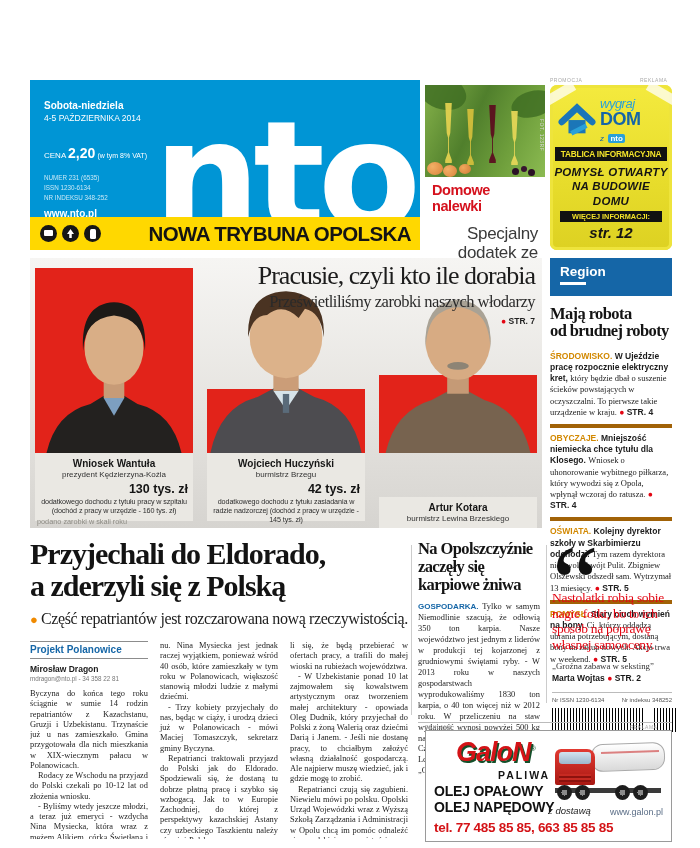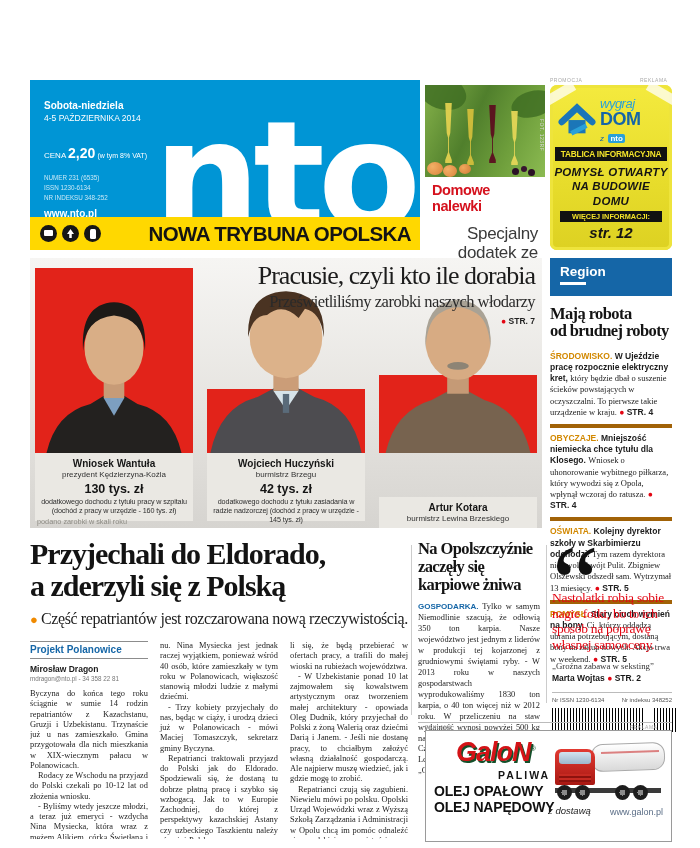--- a/index.html
+++ b/index.html
@@ -87,21 +87,21 @@
   .photo1{left:5px;background:#e2231a;}
   .photo2{left:177px;}
   .photo3{left:349px;}
   .redblock{position:absolute;bottom:0;left:0;right:0;background:#e2231a;}
   .photo svg{position:absolute;bottom:-1px;left:0;width:100%;}
   .caption{position:absolute;top:195px;width:158px;height:68px;background:#eae8e3;
     text-align:center;padding:5px 5px 0 5px;box-sizing:border-box;}
   .cap1{left:5px;}.cap2{left:177px;}.cap3{left:349px;margin-top:44px;}
   .c-name{font-weight:bold;font-size:10px;color:#161616;}
   .c-role{font-size:8px;color:#333;margin-top:1px;}
-  .c-amount{font-weight:bold;font-size:12.5px;margin-top:3px;color:#141414;}
+  .c-amount{font-weight:bold;font-size:12.5px;margin-top:3px;color:#141414;text-align:right;}
   .c-desc{font-size:7.2px;line-height:1.25;color:#2e2e2e;margin-top:1px;letter-spacing:-0.1px;}
   .f-note{position:absolute;left:7px;bottom:2px;font-size:7.3px;color:#8d8b84;}
 
   
   .region{position:absolute;left:550px;top:258px;width:122px;}
   .r-head{height:38px;background:#1566a7;color:#fff;box-sizing:border-box;padding:6px 0 0 10px;}
   .r-head .t{font-weight:bold;font-size:13.5px;}
   .r-head .u{width:26px;height:3px;background:#fff;margin-top:3px;}
   .r-title{font-family:"Liberation Serif",serif;font-weight:bold;font-size:16.5px;
     letter-spacing:-0.6px;line-height:1.05;color:#141414;margin:9px 0 6px 0;}
@@ -464,20 +464,21 @@
   <div class="mini-label" style="left:425px;top:724px;">REKLAMA</div>
   <div class="mini-label" style="left:630px;top:724px;">REKLAMA</div>
   <div class="ad">
     <div class="ad-brand">
       <span>GaloN</span><sup>®</sup>
     </div>
     <div class="ad-sub">PALIWA</div>
     <div class="ad-l1">OLEJ OPAŁOWY</div>
     <div class="ad-l2">OLEJ NAPĘDOWY</div>
     <div class="ad-script">z dostawą</div>
+    <div class="ad-phone">tel. 77 485 85 85, 663 85 85 85</div>
     <div class="ad-url">www.galon.pl</div>
     <div class="truck">
       <div class="t-tank"></div>
       <div class="t-tankline"></div>
       <div class="t-base"></div>
       <div class="t-cab"></div>
       <div class="t-win"></div>
       <div class="t-grill"></div>
       <div class="t-w" style="left:8px;"></div>
       <div class="t-w" style="left:26px;"></div>

